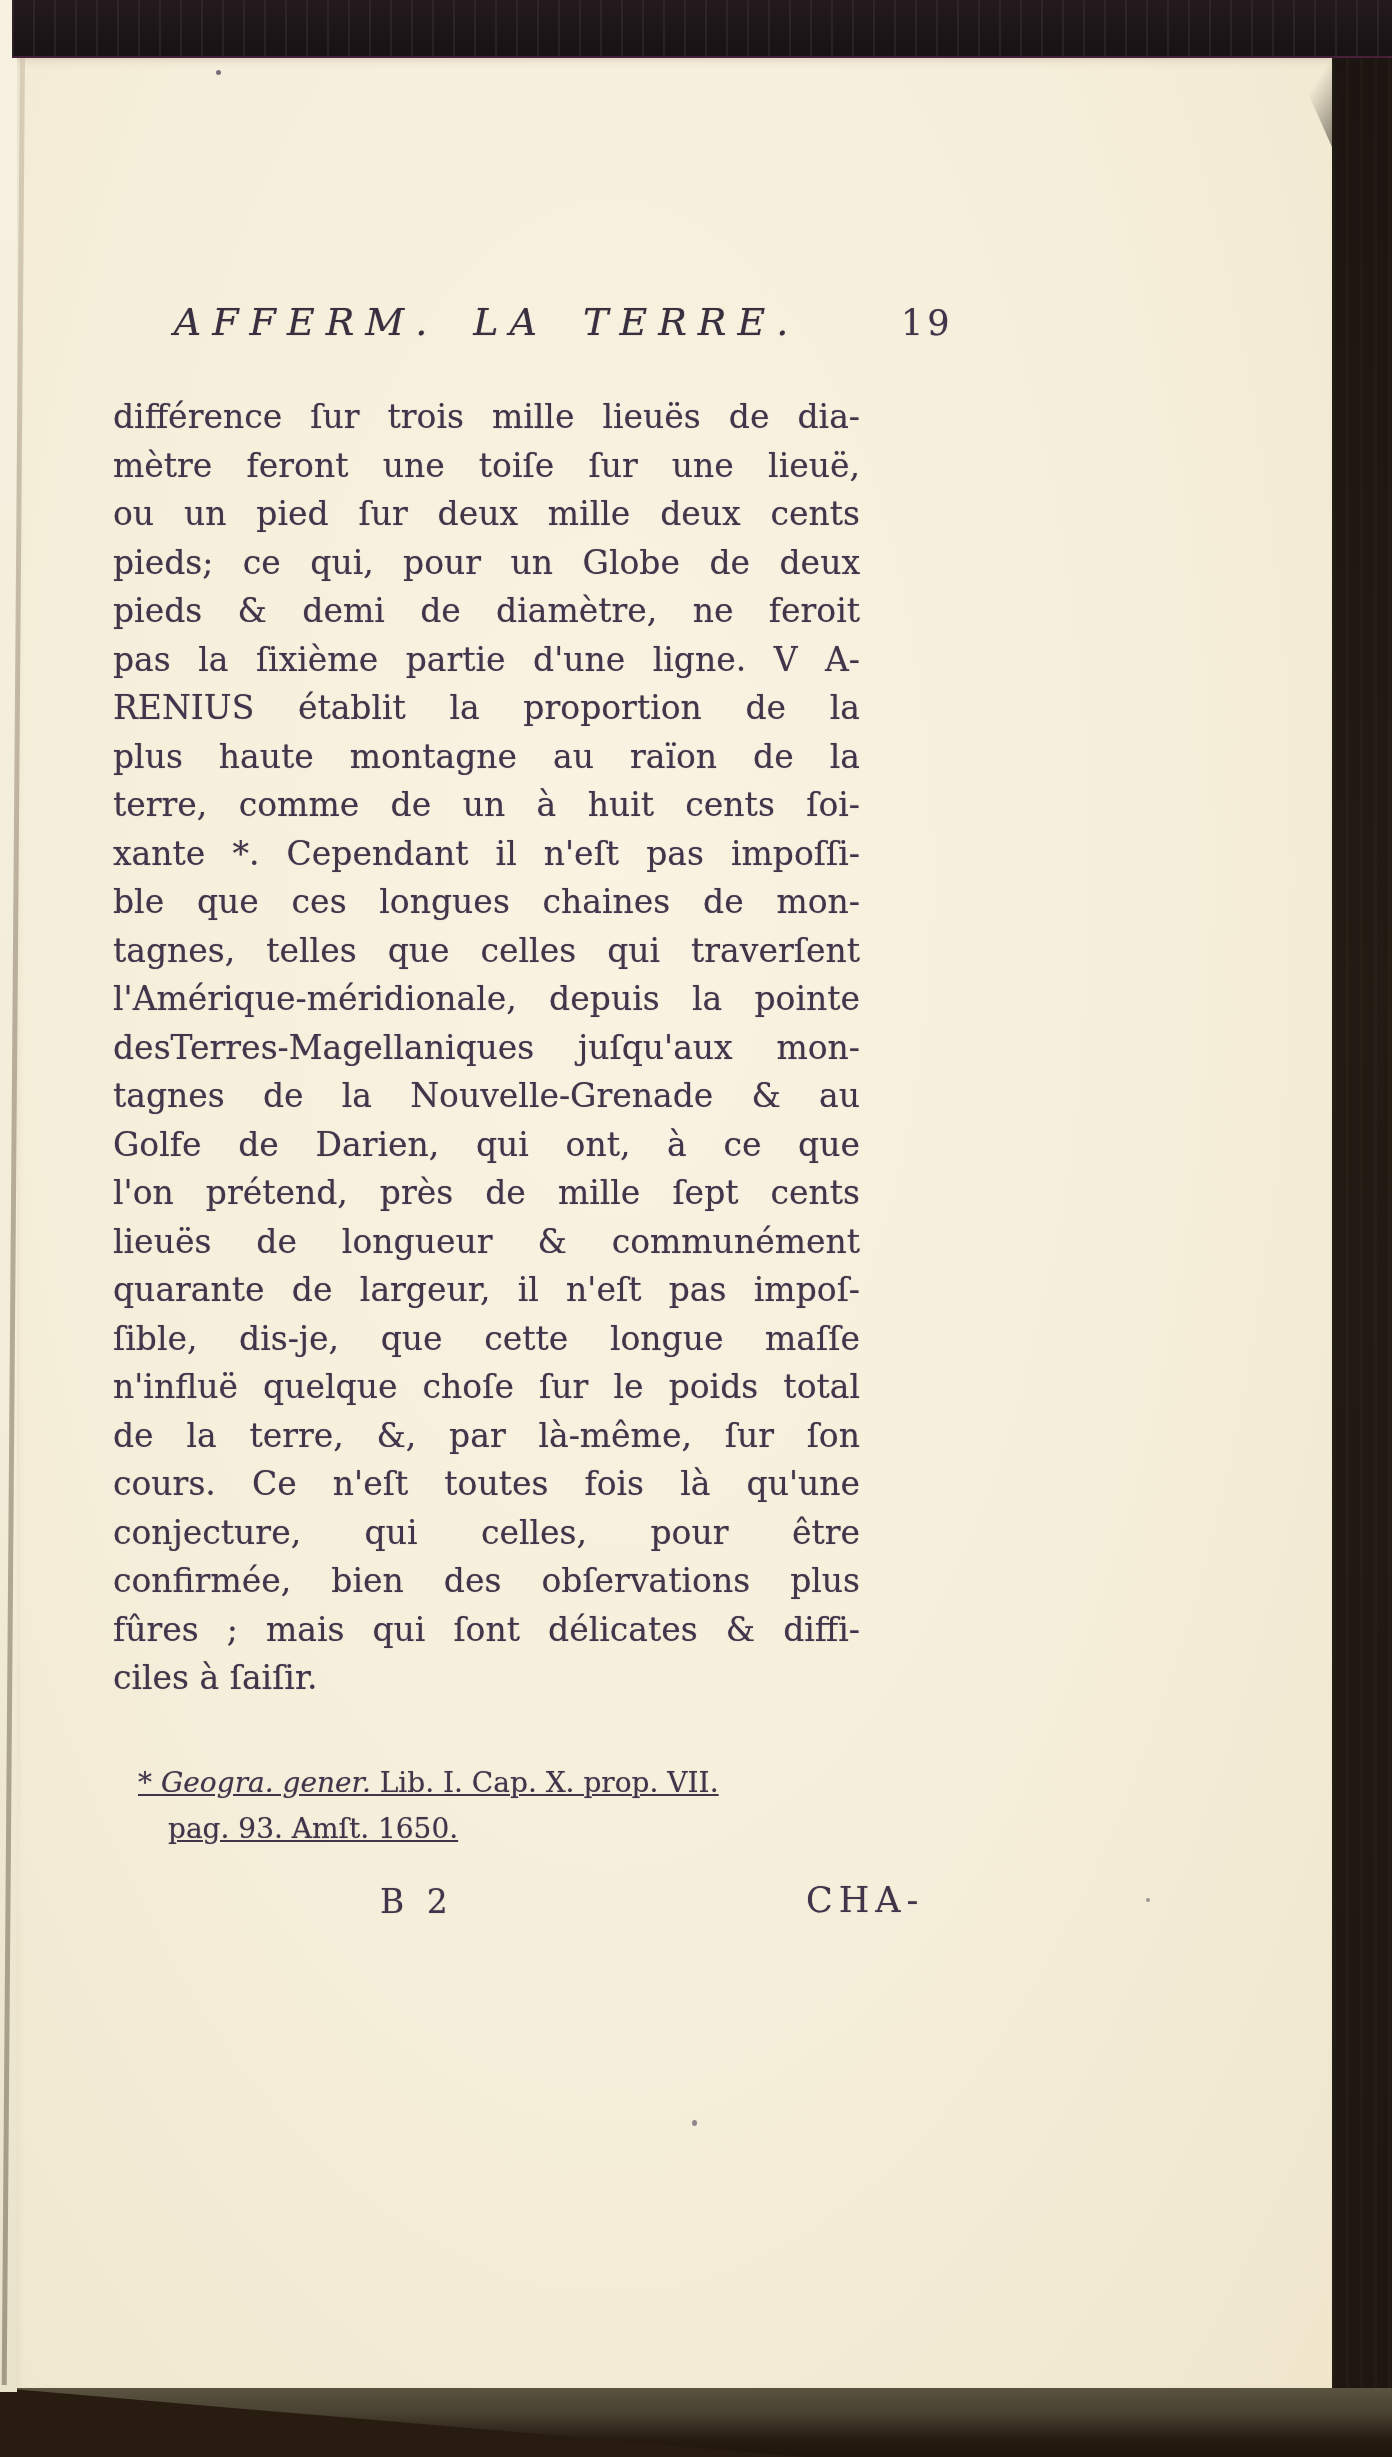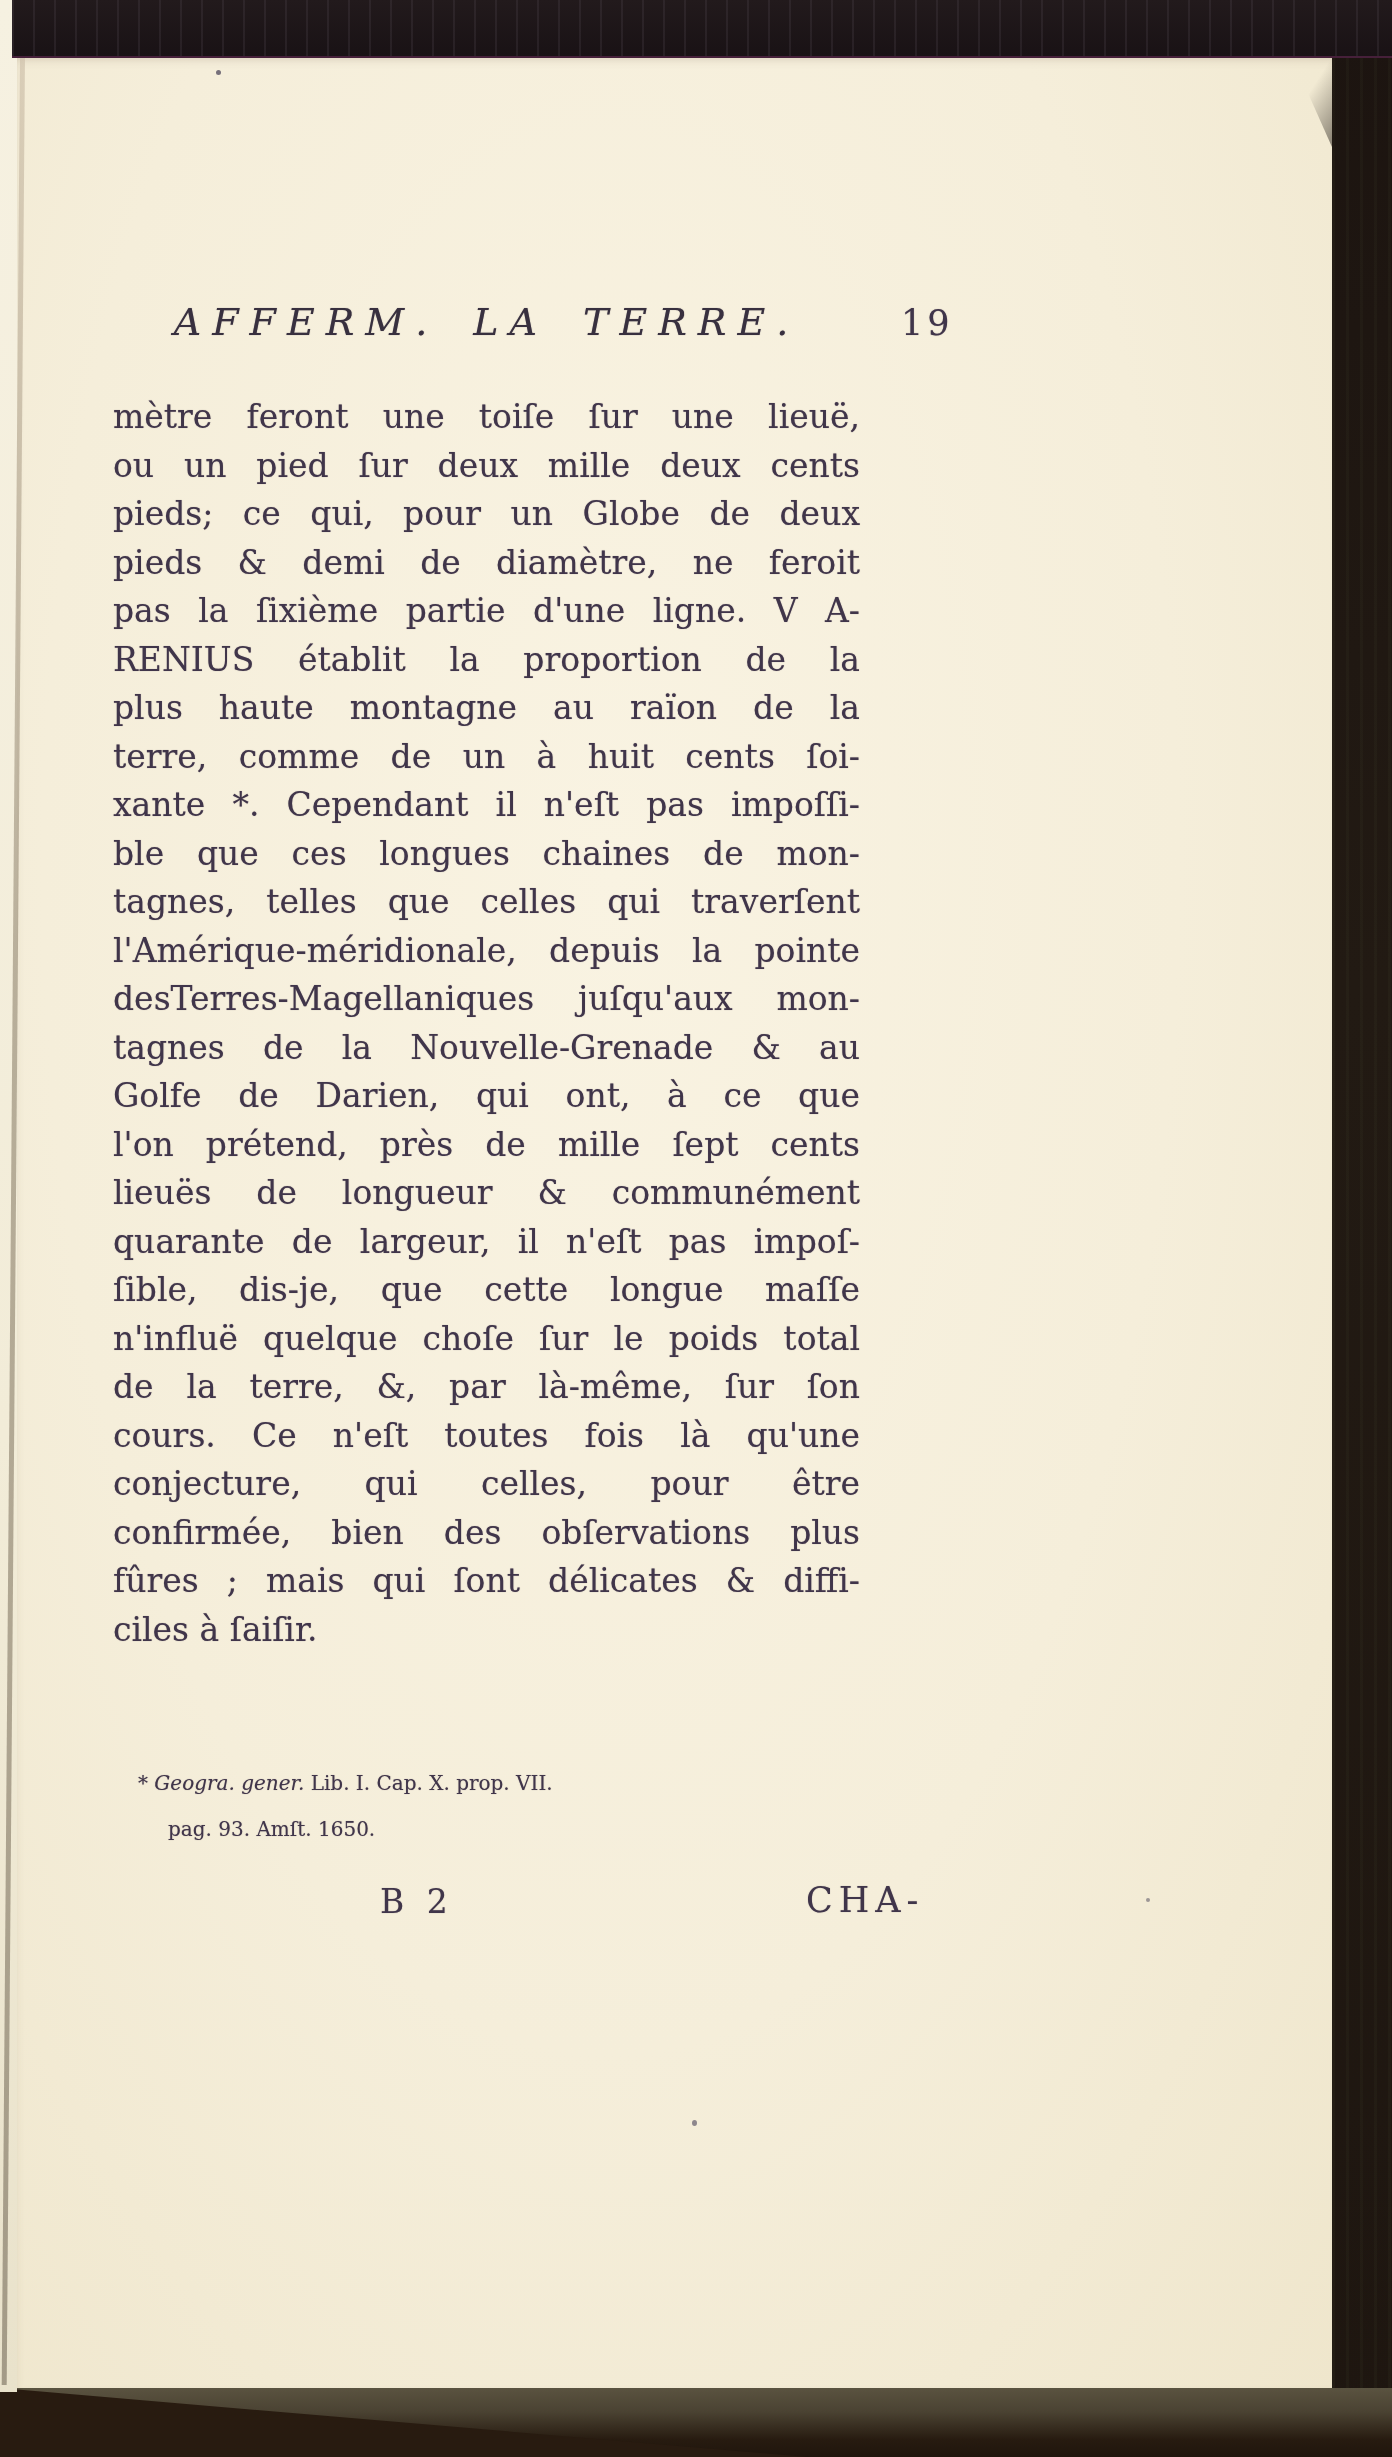--- a/index.html
+++ b/index.html
@@ -80,21 +80,21 @@
     position:absolute;left:113px;top:393px;width:747px;z-index:5;
   }
   .body-line{
     font-size:33px;line-height:48.5px;
     text-align:justify;text-align-last:justify;
     white-space:normal;
   }
   .body-line:last-child{text-align-last:left;}
   .footnote{
     position:absolute;left:138px;top:1760px;width:730px;z-index:5;
-    font-size:20px;line-height:46px;
+    font-size:28px;line-height:46px;text-decoration:underline;
   }
   .footnote .fn-indent{display:block;margin-left:30px;}
   .fn-italic{font-style:italic;}
   .signature{
     position:absolute;left:380px;top:1882px;font-size:33px;letter-spacing:6px;z-index:5;
   }
   .catchword{
     position:absolute;left:806px;top:1880px;font-size:35px;letter-spacing:6px;z-index:5;
   }
   
@@ -115,20 +115,21 @@
   <div class="bottom-wedge"></div>
 
   <div class="page"></div>
   <div class="left-edge-line"></div>
   <div class="corner-fade"></div>
 
   <div class="running-head">AFFERM. LA TERRE.</div>
   <div class="page-number ink">19</div>
 
   <div class="body-text ink">
+      <div class="body-line">différence ſur trois mille lieuës de dia-</div>
       <div class="body-line">mètre feront une toiſe ſur une lieuë,</div>
       <div class="body-line">ou un pied ſur deux mille deux cents</div>
       <div class="body-line">pieds; ce qui, pour un Globe de deux</div>
       <div class="body-line">pieds &amp; demi de diamètre, ne feroit</div>
       <div class="body-line">pas la ſixième partie d'une ligne. V A-</div>
       <div class="body-line">RENIUS établit la proportion de la</div>
       <div class="body-line">plus haute montagne au raïon de la</div>
       <div class="body-line">terre, comme de un à huit cents ſoi-</div>
       <div class="body-line">xante *. Cependant il n'eſt pas impoſſi-</div>
       <div class="body-line">ble que ces longues chaines de mon-</div>

